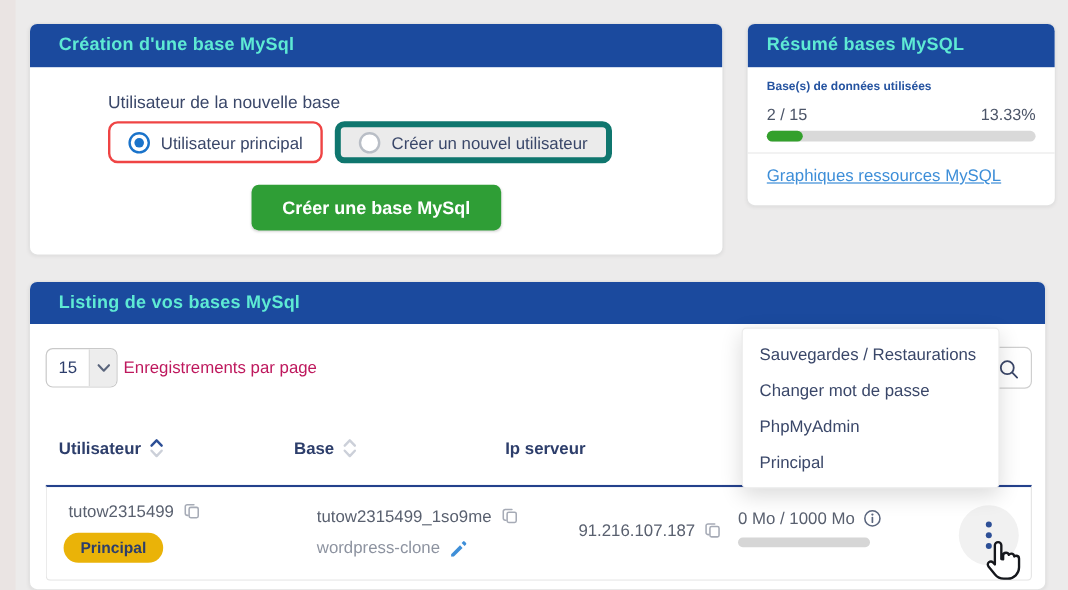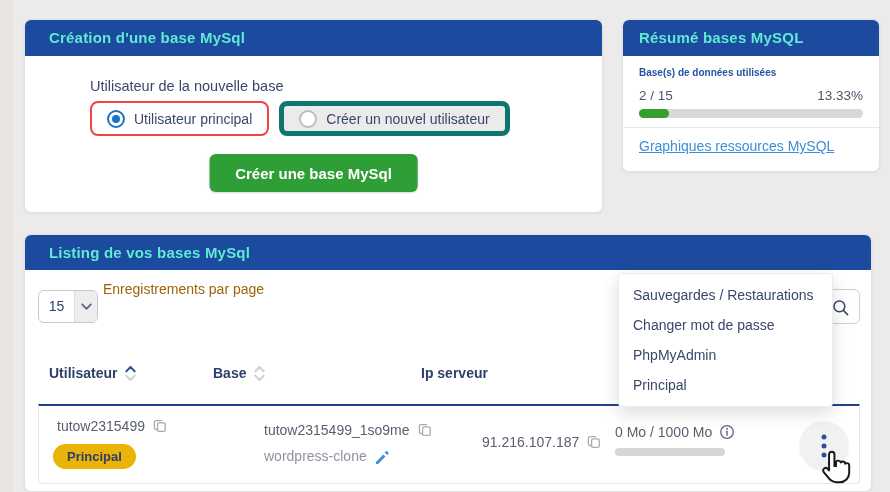--- a/index.html
+++ b/index.html
@@ -45,28 +45,28 @@
                     color:#3d8ed8; text-decoration:underline; cursor:pointer; }
 
   
   .card-listing { left:24px; top:234px; width:848px; height:258px; }
   .card-listing .card-header { height:35px; line-height:35px; padding:0 24px; }
   .per-page-select { position:absolute; left:13px; top:55px; width:60px; height:33px; display:flex;
                      border:1px solid #c9c9c9; border-radius:6px; background:#fff; overflow:hidden; cursor:pointer; }
   .select-value { width:35px; line-height:31px; text-align:center; font-size:14px; color:#2d3e6b; }
   .select-arrow { flex:1; background:#ededed; border-left:1px solid #dcdcdc; display:flex;
                   align-items:center; justify-content:center; }
-  .per-page-label { position:absolute; left:78px; top:38px; line-height:33px; font-size:14px; color:#a16207; }
+  .per-page-label { position:absolute; left:78px; top:55px; line-height:33px; font-size:14px; color:#be185d; }
   .search-box { position:absolute; left:634px; top:54px; width:201px; height:35px;
                 border:1px solid #cfcfcf; border-radius:6px; background:#fff; }
   .search-box svg { position:absolute; right:9px; top:8px; }
 
   .th { position:absolute; top:128px; display:flex; align-items:center; gap:7px;
         font-size:14px; font-weight:700; color:#2d3e6b; height:20px; cursor:pointer; }
-  .th-user { left:24px; } .th-base { left:188px; } .th-ip { left:396px; cursor:default;justify-content:flex-end; }
+  .th-user { left:24px; } .th-base { left:220px; } .th-ip { left:396px; cursor:default;justify-content:flex-end; }
 
   .row-wrap { position:absolute; left:13px; top:169px; width:822px; height:80px; background:#fff;
               border:1px solid #e6e6e6; border-top:2px solid #24418c; border-radius:0 0 4px 4px; }
   .cell-line { position:absolute; display:flex; align-items:center; gap:7px; font-size:14px; color:#59606f; }
   .user-line { left:18px; top:12px; }
   .badge { position:absolute; left:14px; top:38px; background:#eab308; color:#2d3e6b;
            font-size:13px; font-weight:700; padding:5px 14px; border-radius:14px;text-align:center; }
   .base-line { left:225px; top:16px; }
   .alias-line { left:225px; top:42px; color:#8d93a0; }
   .ip-line { left:443px; top:28px; }

